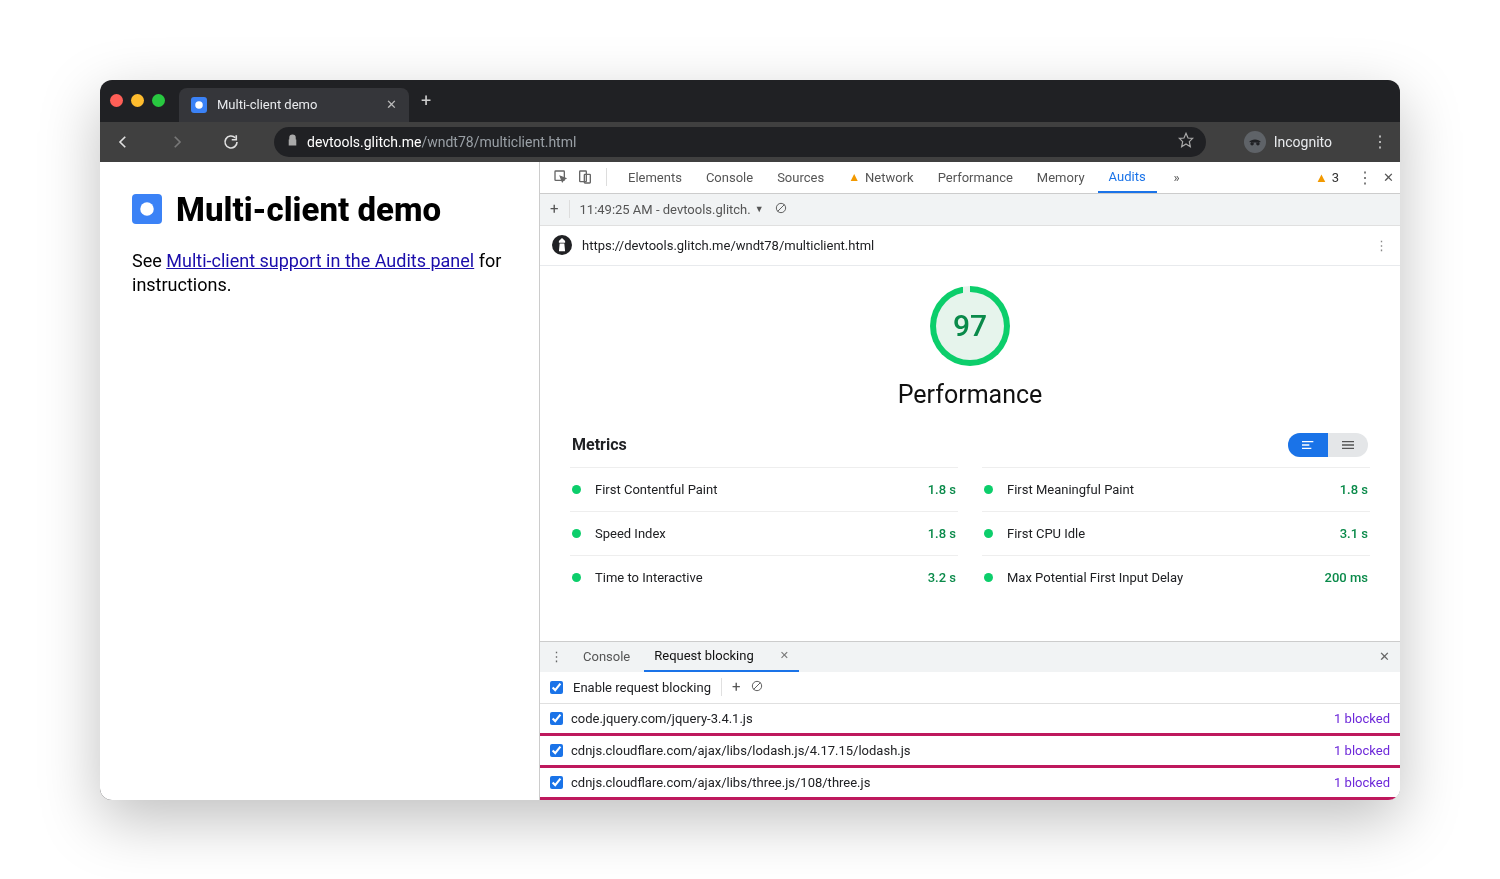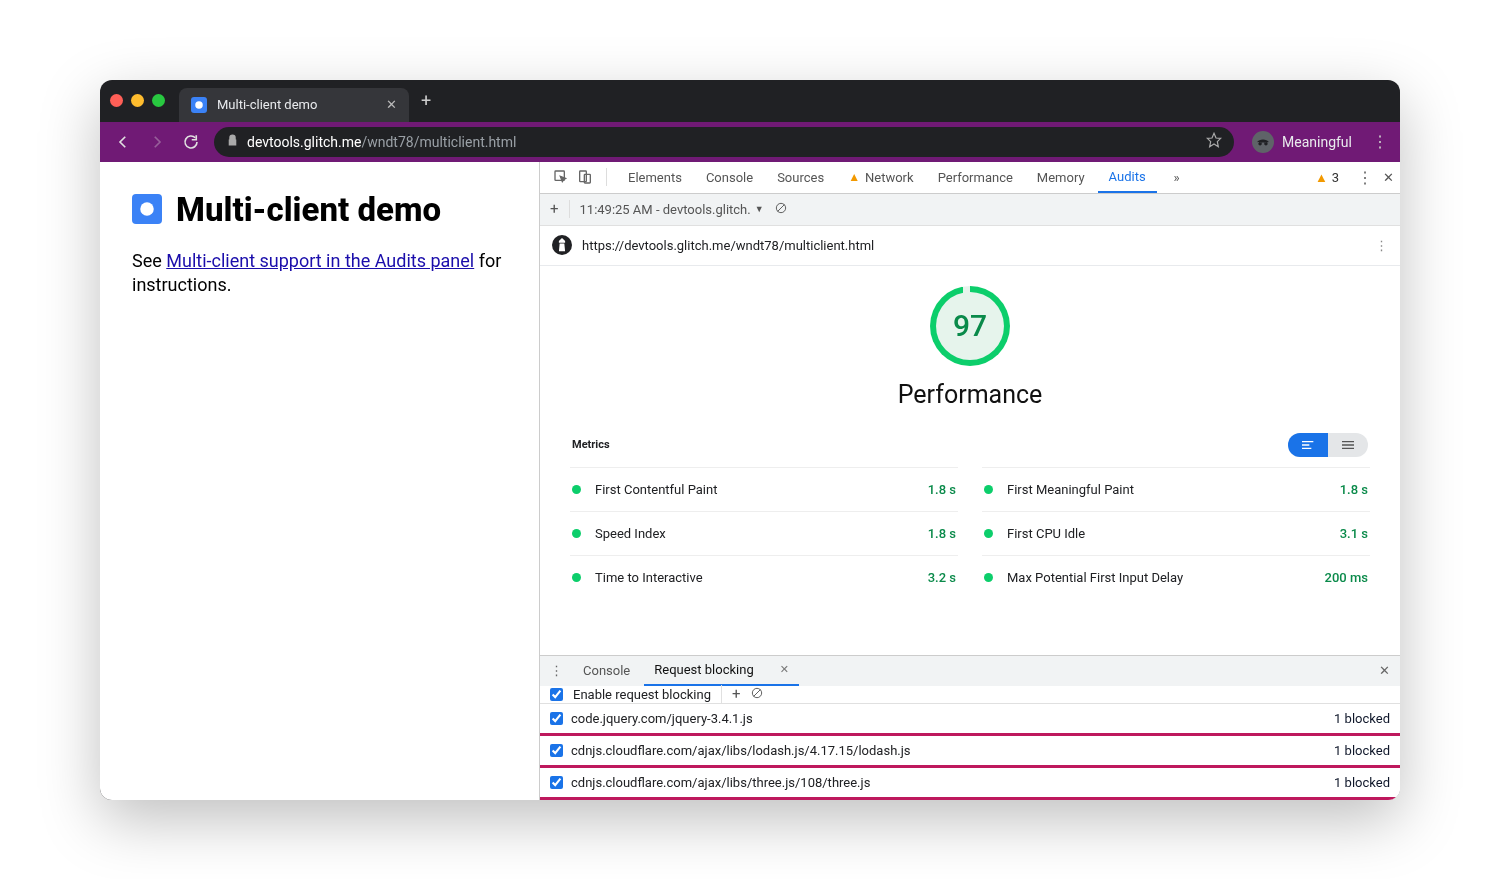--- a/index.html
+++ b/index.html
@@ -43,23 +43,23 @@
     background:#3b82f6;
     display:flex; align-items:center; justify-content:center;
   }
   .tab .favicon svg { width:10px; height:10px; fill:#fff; }
   .tab .close { margin-left:auto; color:#bbb; font-size:13px; cursor:pointer; }
   .newtab { color:#ccc; font-size:18px; margin-left:12px; cursor:pointer; }
 
   
   .toolbar {
     height: 40px;
-    background:#701a75;
+    background:#404040;
     display:flex; align-items:center;
-    padding:0 12px; gap:12px;
+    padding:0 12px; gap:32px;
     color:#bbb;
   }
   .nav-btn { width:22px; display:flex; justify-content:center; cursor:pointer; }
   .nav-btn.disabled { opacity:.35; }
   .nav-btn svg { width:18px; height:18px; stroke:#e0e0e0; fill:none; stroke-width:2.2; }
   .reload-btn svg { width:18px; height:18px; stroke:#e0e0e0; fill:none; stroke-width:2.2; }
 
   .omnibox {
     flex:1; height:30px;
     background:#202124;
@@ -156,21 +156,21 @@
     background: conic-gradient(#0cce6b 0deg, #0cce6b 349deg, #e6f4ec 349deg, #e6f4ec 360deg);
     display:flex; align-items:center; justify-content:center;
   }
   .gauge::after {
     content:""; position:absolute; inset:6px; border-radius:50%; background:#e6f4ec;
   }
   .gauge span { position:relative; z-index:1; font-size:30px; color:#0a8a4a; font-weight:500; }
   .gauge-label { font-size:25px; color:#111; }
 
   .metrics-header { display:flex; align-items:center; justify-content:space-between; padding:0 2px 10px; }
-  .metrics-header h3 { font-size:11px; font-weight:700; }
+  .metrics-header h3 { font-size:16px; font-weight:700; }
   .view-toggle { display:flex; background:#e4e6e8; border-radius:14px; overflow:hidden; cursor:pointer; }
   .view-toggle .vt { width:40px; height:24px; display:flex; align-items:center; justify-content:center; }
   .view-toggle .vt svg { stroke:#555; stroke-width:2; fill:none; }
   .view-toggle .vt.active { background:#1a73e8; }
   .view-toggle .vt.active svg { stroke:#fff; }
 
   .metrics-grid { display:grid; grid-template-columns:1fr 1fr; gap:0 24px; }
   .metric-row {
     display:flex; align-items:center; justify-content:space-between;
     border-top:1px solid #eee; padding:14px 2px;gap:16px;
@@ -185,35 +185,35 @@
     height:30px; background:#f1f3f4;
     display:flex; align-items:center; padding:0 10px; gap:4px;
   }
   .drawer-tabs .kebab { color:#666; cursor:pointer; margin-right:6px; }
   .drawer-tabs .dtab { padding:0 10px; height:30px; display:flex; align-items:center; cursor:pointer; color:#555; gap:6px; }
   .drawer-tabs .dtab.active { border-bottom:2px solid #1a73e8; color:#111;gap:26px; }
   .drawer-tabs .dtab .x { font-size:11px; color:#777; }
   .drawer-tabs .right-x { margin-left:auto; color:#666; cursor:pointer; font-size:13px; }
 
   .block-toolbar {
-    height:18px; border-bottom:1px solid #e0e0e0;
+    height:32px; border-bottom:1px solid #e0e0e0;
     display:flex; align-items:center; padding:0 10px; gap:10px;
   }
   .block-toolbar input[type=checkbox] { accent-color:#1a73e8; }
   .block-toolbar .sep2 { width:1px; height:18px; background:#e0e0e0; }
   .block-toolbar .plus { cursor:pointer; font-size:15px; color:#555; }
   .block-toolbar .clear svg { width:14px; height:14px; stroke:#555; fill:none; stroke-width:1.6; }
 
   .block-list { }
   .block-row {
     display:flex; align-items:center; padding:7px 10px;
     border-bottom:3px solid #be185d; font-size:13px;
   }
   .block-row input[type=checkbox] { accent-color:#1a73e8; margin-right:8px; }
-  .block-row .count { margin-left:auto; color:#0f172a; }
+  .block-row .count { margin-left:auto; color:#6d28d9; }
 
 </style>
 </head>
 <body>
 
 <div class="browser-window">
 
   <div class="tab-strip">
     <div class="traffic-lights">
       <div class="tl red"></div>
@@ -265,21 +265,21 @@
           </svg>
       </span>
     </div>
 
     <div class="incognito">
       <span class="inc-icon">
         <svg viewBox="0 0 24 16">
             <path d="M2 8c3-6 17-6 20 0-3 1-17 1-20 0zm2 3a3 3 0 1 0 6 0 3 3 0 0 0-6 0zm10 0a3 3 0 1 0 6 0 3 3 0 0 0-6 0z"></path>
           </svg>
       </span>
-      <span>Meaningful</span>
+      <span>Incognito</span>
     </div>
 
     <div class="menu-dots">⋮</div>
   </div>
 
   <div class="content">
 
     <div class="page">
       <h1>
         <span class="page-icon">

